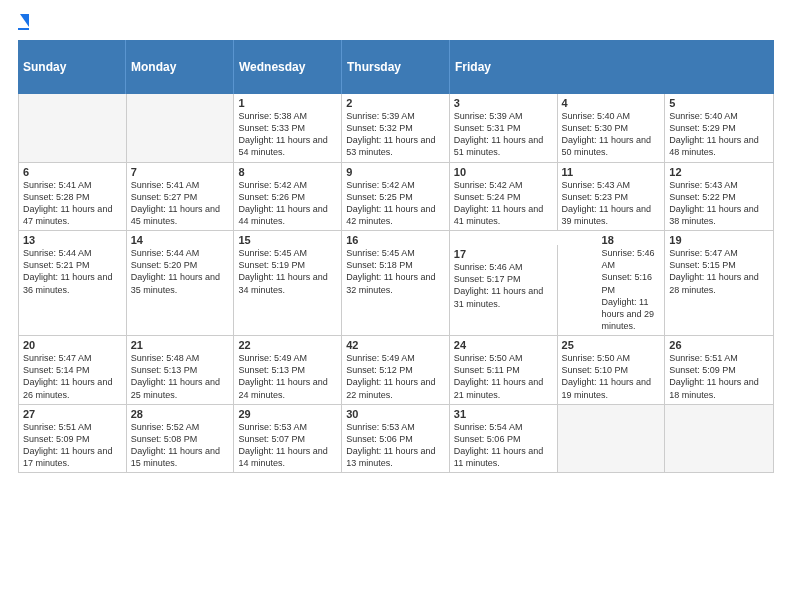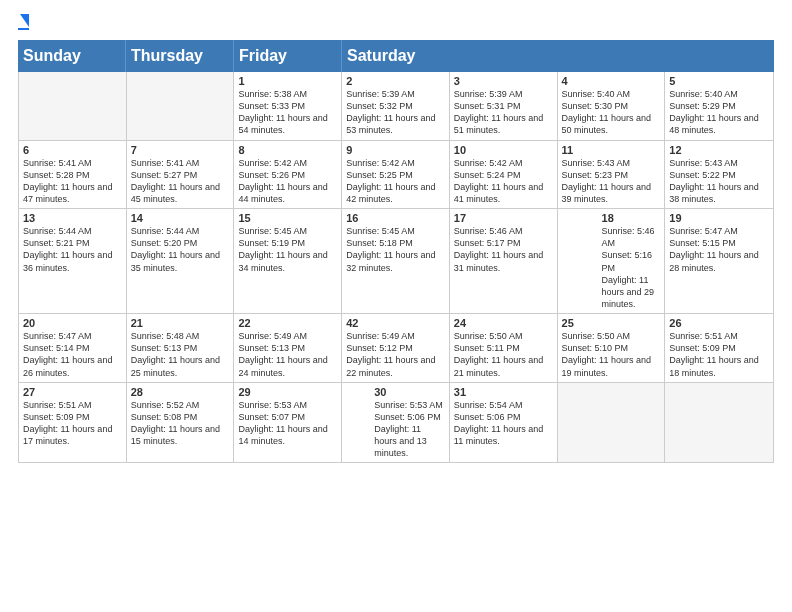--- a/index.html
+++ b/index.html
@@ -46,23 +46,23 @@
       display: flex;
       flex-direction: column;
     }
     .cal-header {
       display: grid;
       grid-template-columns: repeat(7, 1fr);
       background: #3d7ab5;
     }
     .cal-header-cell {
       color: #fff;
-      font-size: 16px;
+      font-size: 12px;
       font-weight: bold;
-      padding: 7px 5px;
+      padding: 20px 5px;
       border-right: 1px solid #5a95d0;
     }
     .cal-header-cell:last-child { border-right: none; }
     .cal-row {
       display: grid;
       grid-template-columns: repeat(7, 1fr);
       flex: 1;
       border-bottom: 1px solid #ccc;
     }
     .cal-row:last-child { border-bottom: none; }
@@ -109,23 +109,24 @@
     </div>
     <div class="title-block">
       <div class="month-title"></div>
       <div class="location"></div>
     </div>
   </div>
 
   <div class="calendar">
     <div class="cal-header" id="cal-header">
         <div class="cal-header-cell">Sunday</div>
+        <div class="cal-header-cell">Monday</div>
+        <div class="cal-header-cell">Wednesday</div>
         <div class="cal-header-cell">Thursday</div>
         <div class="cal-header-cell">Friday</div>
-        <div class="cal-header-cell">Saturday</div>
       </div>
     <div class="cal-outer" id="cal-body" style="display: flex; flex-direction: column;">
         <div class="cal-row" style="border-bottom: 1px solid rgb(204, 204, 204); flex: 1 1 0%;">
           <div class="cal-cell empty" style="border-right: 1px solid rgb(204, 204, 204);"></div>
           <div class="cal-cell empty" style="border-right: 1px solid rgb(204, 204, 204);"></div>
           <div class="cal-cell" style="border-right: 1px solid rgb(204, 204, 204);">
             <span class="day-num">1</span>
             <div class="cell-text" style="white-space: pre-line;">Sunrise: 5:38 AM
 Sunset: 5:33 PM
 Daylight: 11 hours and 54 minutes.</div>
@@ -217,21 +218,21 @@
             <div class="cell-text" style="white-space: pre-line;">Sunrise: 5:45 AM
 Sunset: 5:19 PM
 Daylight: 11 hours and 34 minutes.</div>
           </div>
           <div class="cal-cell" style="border-right: 1px solid rgb(204, 204, 204);">
             <span class="day-num">16</span>
             <div class="cell-text" style="white-space: pre-line;">Sunrise: 5:45 AM
 Sunset: 5:18 PM
 Daylight: 11 hours and 32 minutes.</div>
           </div>
-          <div class="cal-cell" style="border-right: 1px solid rgb(204, 204, 204);">
+          <div class="cal-cell" style="border-right: 1px solid rgb(204, 204, 204); margin-top: 14px;">
             <span class="day-num">17</span>
             <div class="cell-text" style="white-space: pre-line;">Sunrise: 5:46 AM
 Sunset: 5:17 PM
 Daylight: 11 hours and 31 minutes.</div>
           </div>
           <div class="cal-cell" style="border-right: 1px solid rgb(204, 204, 204); margin-left: 40px;">
             <span class="day-num">18</span>
             <div class="cell-text" style="white-space: pre-line;">Sunrise: 5:46 AM
 Sunset: 5:16 PM
 Daylight: 11 hours and 29 minutes.</div>
@@ -299,21 +300,21 @@
             <div class="cell-text" style="white-space: pre-line;">Sunrise: 5:52 AM
 Sunset: 5:08 PM
 Daylight: 11 hours and 15 minutes.</div>
           </div>
           <div class="cal-cell" style="border-right: 1px solid rgb(204, 204, 204);">
             <span class="day-num">29</span>
             <div class="cell-text" style="white-space: pre-line;">Sunrise: 5:53 AM
 Sunset: 5:07 PM
 Daylight: 11 hours and 14 minutes.</div>
           </div>
-          <div class="cal-cell" style="border-right: 1px solid rgb(204, 204, 204); margin-left: 28px;">
+          <div class="cal-cell" style="border-right: 1px solid rgb(204, 204, 204);">
             <span class="day-num">30</span>
             <div class="cell-text" style="white-space: pre-line;">Sunrise: 5:53 AM
 Sunset: 5:06 PM
 Daylight: 11 hours and 13 minutes.</div>
           </div>
           <div class="cal-cell" style="border-right: 1px solid rgb(204, 204, 204);">
             <span class="day-num">31</span>
             <div class="cell-text" style="white-space: pre-line;">Sunrise: 5:54 AM
 Sunset: 5:06 PM
 Daylight: 11 hours and 11 minutes.</div>

